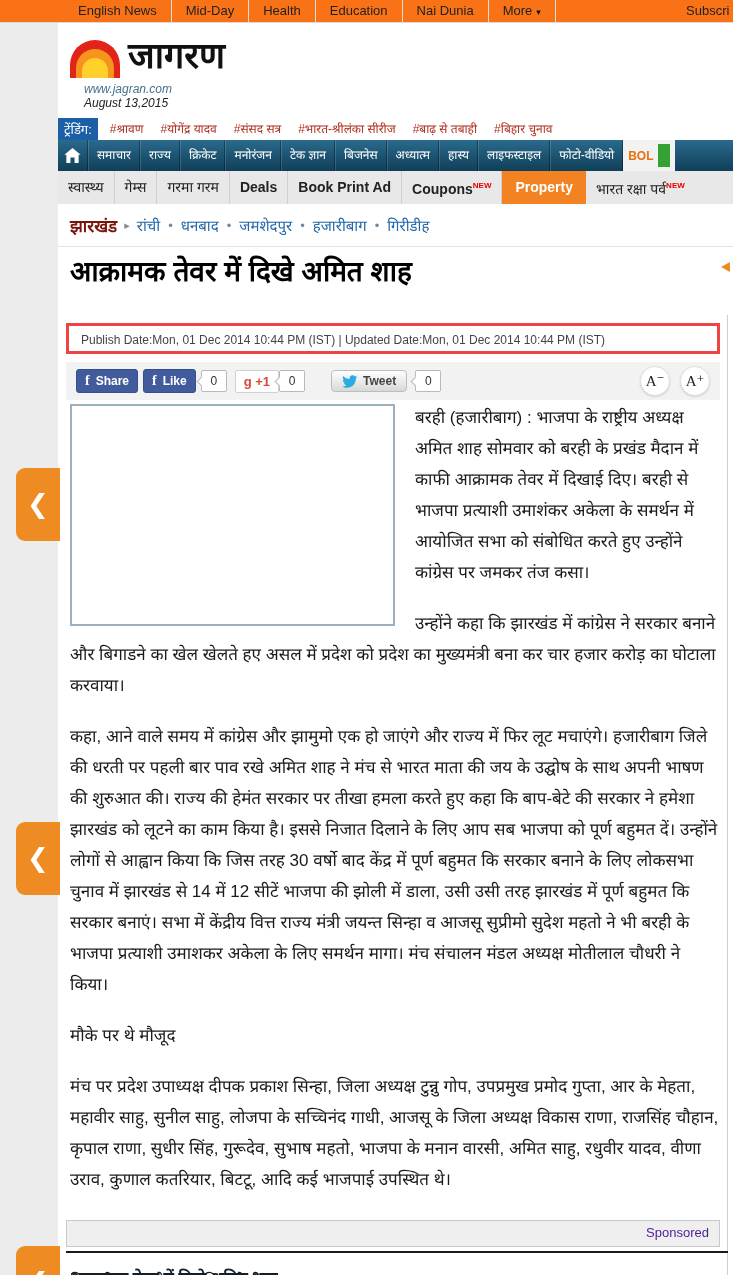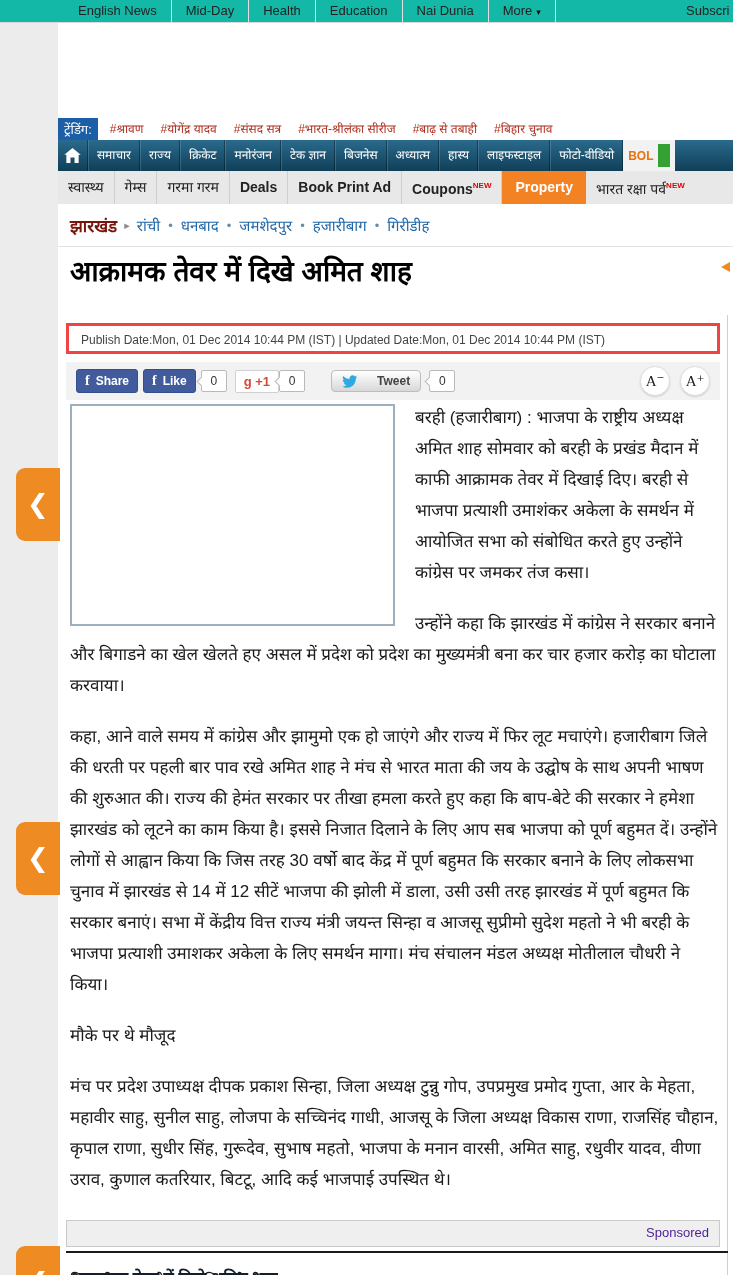--- a/index.html
+++ b/index.html
@@ -1,20 +1,20 @@
 <!DOCTYPE html>
 <html><head>
 <meta charset="utf-8">
 <style>
   * { margin:0; padding:0; box-sizing:border-box; }
   body { font-family:"Liberation Sans","DejaVu Sans",sans-serif; background:#fff; }
   .screen { position:relative; width:733px; height:1275px; overflow:hidden; background:#fff; margin:0 auto; }
 
   
-  .topbar { position:absolute; left:0; top:0; width:733px; height:23px; background:#14b8a6;
+  .topbar { position:absolute; left:0; top:0; width:733px; height:23px; background:#f97316;
             border-bottom:1px solid #d9d9d9; font-size:13px; color:#222; }
   .topbar-links { position:absolute; left:64px; top:0; height:22px; display:flex; }
   .tb-item { padding:0 14px; line-height:22px; border-right:1px solid #e0e0e0; cursor:pointer; white-space:nowrap; }
   .tb-item .caret { font-size:9px; margin-left:4px; color:#111; }
   .subscribe { position:absolute; left:686px; top:0; line-height:22px; white-space:nowrap; }
 
   .left-gutter { position:absolute; left:0; top:23px; width:58px; height:1252px; background:#ececec; }
 
   
   .masthead { position:absolute; left:58px; top:23px; width:675px; height:94px; background:#fff; }
@@ -79,21 +79,21 @@
            font-size:12px; padding:3px 8px; display:flex; align-items:center; gap:6px; cursor:pointer; margin-right:5px; }
   .fbf { font-family:"Liberation Serif","DejaVu Serif",serif; font-weight:bold; font-size:14px; }
   .countbox { position:relative; min-width:26px; height:22px; background:#fff; border:1px solid #b9b9b9;
               border-radius:2px; font-size:12px; color:#333; text-align:center; line-height:20px; margin-right:8px; }
   .countbox:before { content:""; position:absolute; left:-4px; top:7px; width:6px; height:6px; background:#fff;
                      border-left:1px solid #b9b9b9; border-bottom:1px solid #b9b9b9; transform:rotate(45deg); }
   .gplusbtn { background:#fff; border:1px solid #d0d0d0; border-radius:2px; color:#d64937; font-weight:bold;
               font-size:13px; padding:3px 8px; cursor:pointer; margin-right:0; }
   .tweetbtn { background:linear-gradient(#ffffff,#d8d8d8); border:1px solid #bdbdbd; border-radius:4px;
               color:#444; font-weight:bold; font-size:12px; padding:3px 10px; display:flex; align-items:center;
-              gap:19px; cursor:pointer; margin-left:18px; margin-right:8px; }
+              gap:5px; cursor:pointer; margin-left:18px; margin-right:8px; }
   .fontbtns { margin-left:auto; display:flex; gap:10px; }
   .fontbtn { width:30px; height:30px; border-radius:50%; background:#fff; border:1px solid #e0e0e0;
              box-shadow:0 1px 2px rgba(0,0,0,.15); font-size:15px; color:#222; text-align:center;
              line-height:28px; cursor:pointer; font-family:"Liberation Serif","DejaVu Serif",serif; }
 
   
   .article-body { position:absolute; left:70px; top:402px; width:650px; font-size:17px; line-height:31px; color:#1a1a1a; }
   .story-img { float:left; width:325px; height:222px; border:2px solid #9cb0be; background:#fff;
                margin:2px 20px 10px 0; }
   .article-body p { margin-bottom:20px; }
@@ -127,20 +127,30 @@
       <span class="tb-item">Nai Dunia</span>
       <span class="tb-item">
         <span>More</span><span class="caret">▾</span>
       </span>
     </div>
     <span class="subscribe">Subscri</span>
   </div>
 
   <div class="left-gutter"></div>
 
+  <div class="masthead">
+    <div class="sunlogo">
+      <div class="arc red"></div>
+      <div class="arc orange"></div>
+      <div class="arc yellow"></div>
+    </div>
+    <div class="logo-text">जागरण</div>
+    <div class="site-url">www.jagran.com</div>
+    <div class="site-date">August 13,2015</div>
+  </div>
 
   <div class="trending">
     <span class="trend-label">ट्रेंडिंग:</span>
     <span class="trend-tag">#श्रावण</span>
     <span class="trend-tag">#योगेंद्र यादव</span>
     <span class="trend-tag">#संसद सत्र</span>
     <span class="trend-tag">#भारत-श्रीलंका सीरीज</span>
     <span class="trend-tag">#बाढ़ से तबाही</span>
     <span class="trend-tag">#बिहार चुनाव</span>
   </div>

